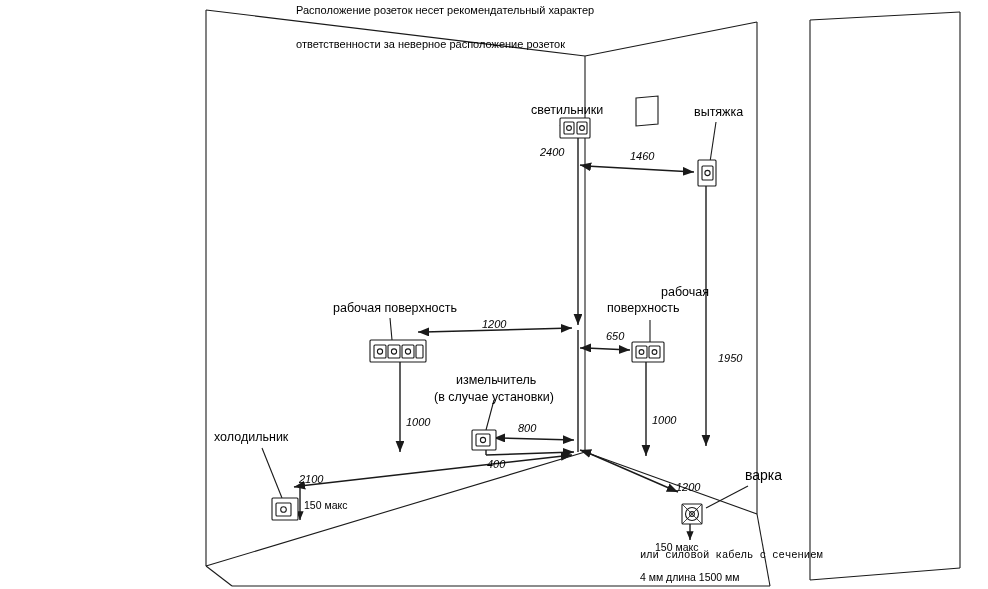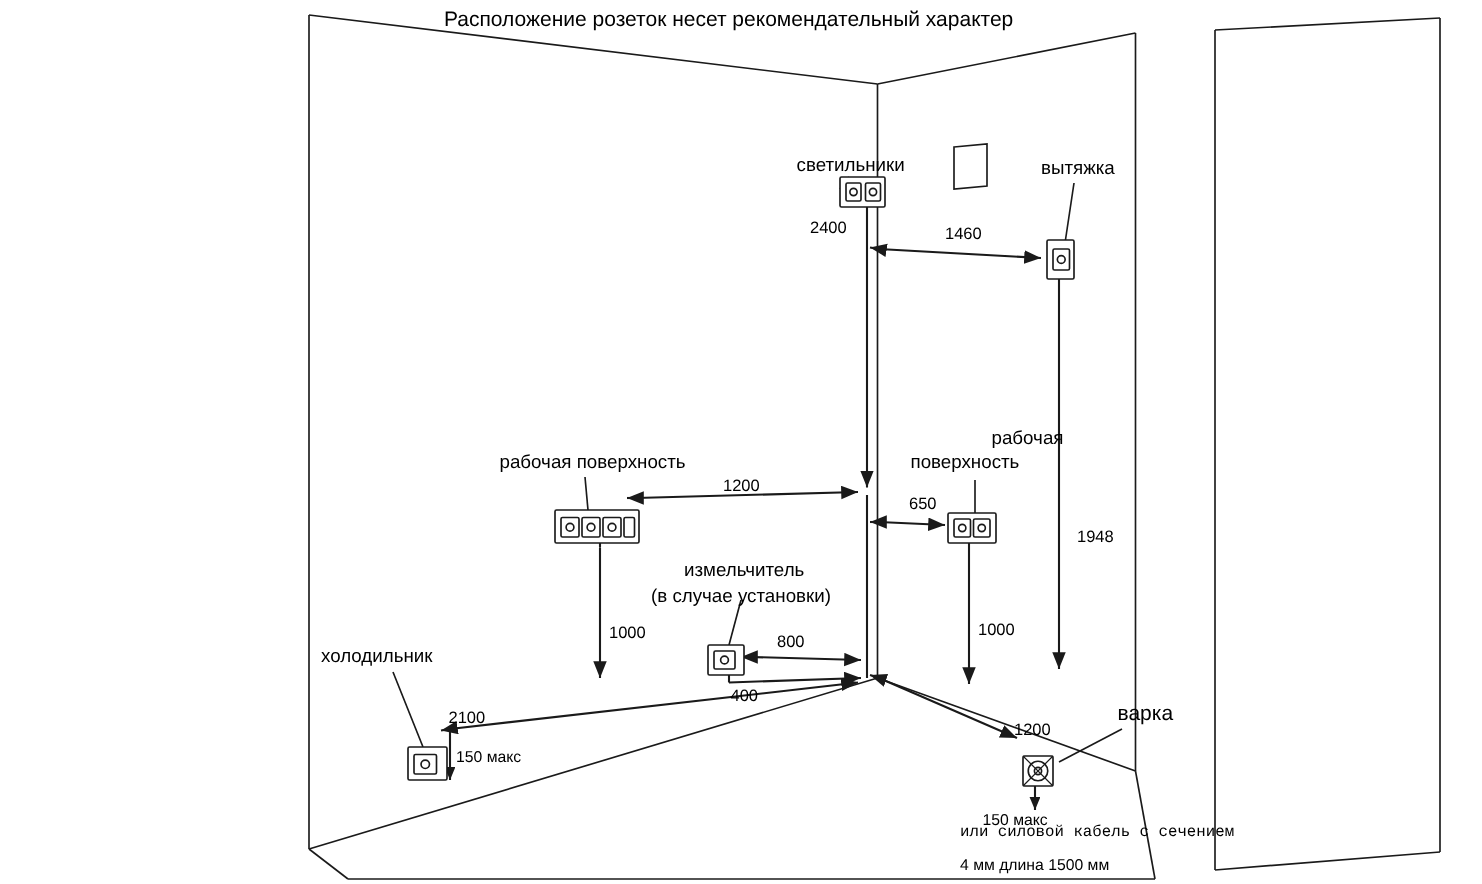--- a/index.html
+++ b/index.html
@@ -25,27 +25,28 @@
     top: 0;
   }
   .lbl {
     position: absolute;
     font-family: "Liberation Sans", sans-serif;
     color: #000;
     white-space: pre;
     line-height: 1.22;
   }
   .note {
-    font-size: 14px;
+    font-size: 11px;
   }
   .name {
     font-size: 12.5px;
   }
   .dim {
     font-size: 11px;
+    font-style: italic;
   }
   .small {
     font-size: 10.5px;
   }
 </style>
 </head>
 <body>
 
 <div id="stage">
 
@@ -183,34 +184,35 @@
     <g stroke="#1a1a1a" fill="#ffffff" stroke-width="1.1">
       <rect x="682" y="504" width="20" height="20" rx="1"></rect>
       <circle cx="692" cy="514" r="6.5" fill="none"></circle>
       <circle cx="692" cy="514" r="2.4" fill="none"></circle>
       <line x1="682" y1="504" x2="702" y2="524" stroke-width="0.8"></line>
       <line x1="702" y1="504" x2="682" y2="524" stroke-width="0.8"></line>
     </g>
   </svg>
 
   <div class="lbl note" style="left:296px; top:4px;">Расположение розеток несет рекомендательный характер</div>
+  <div class="lbl note" style="left:296px; top:38px;">ответственности за неверное расположение розеток</div>
 
   <div class="lbl name" style="left:531px; top:103px;">светильники</div>
   <div class="lbl name" style="left:694px; top:105px;">вытяжка</div>
   <div class="lbl name" style="left:333px; top:301px;">рабочая поверхность</div>
   <div class="lbl name" style="left:621px; top:285px;margin-left:40px;">рабочая</div>
   <div class="lbl name" style="left:607px; top:301px;">поверхность</div>
   <div class="lbl name" style="left:456px; top:373px;">измельчитель</div>
   <div class="lbl name" style="left:434px; top:390px;">(в случае установки)</div>
   <div class="lbl name" style="left:214px; top:430px;">холодильник</div>
   <div class="lbl" style="left:745px; top:467px; font-size:14px;">варка</div>
 
   <div class="lbl dim" style="left:540px; top:146px;">2400</div>
   <div class="lbl dim" style="left:630px; top:150px;">1460</div>
-  <div class="lbl dim" style="left:718px; top:352px;">1948</div>
+  <div class="lbl dim" style="left:718px; top:352px;">1950</div>
   <div class="lbl dim" style="left:482px; top:318px;">1200</div>
   <div class="lbl dim" style="left:606px; top:330px;">650</div>
   <div class="lbl dim" style="left:406px; top:416px;">1000</div>
   <div class="lbl dim" style="left:652px; top:414px;">1000</div>
   <div class="lbl dim" style="left:518px; top:422px;">800</div>
   <div class="lbl dim" style="left:487px; top:458px;">400</div>
   <div class="lbl dim" style="left:299px; top:473px;">2100</div>
   <div class="lbl small" style="left:304px; top:499px;">150 макс</div>
   <div class="lbl dim" style="left:676px; top:481px;">1200</div>
   <div class="lbl small" style="left:655px; top:541px;">150 макс</div>

